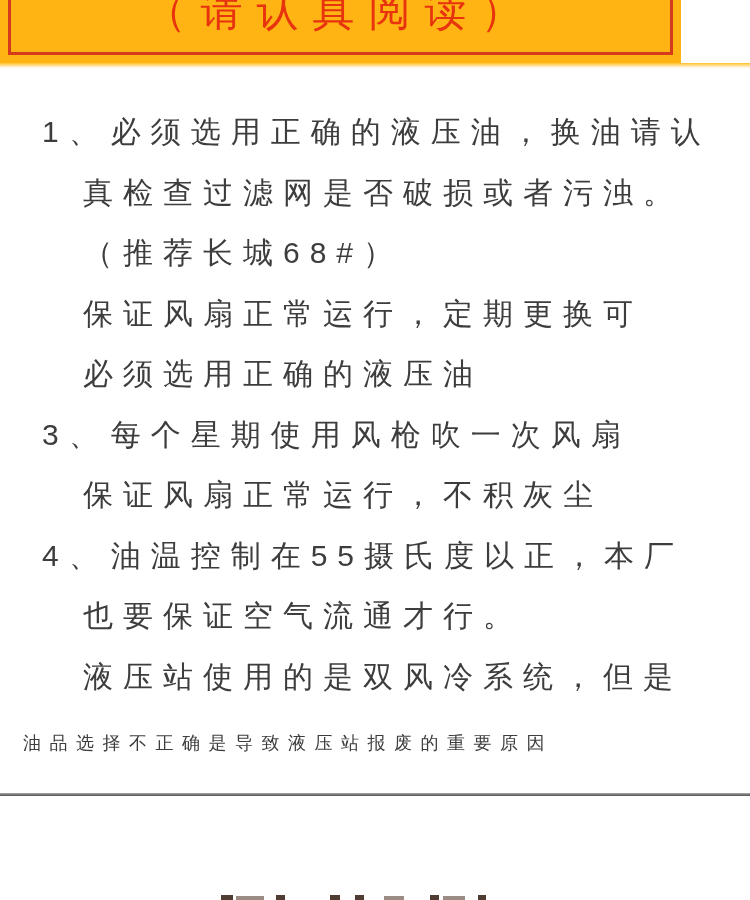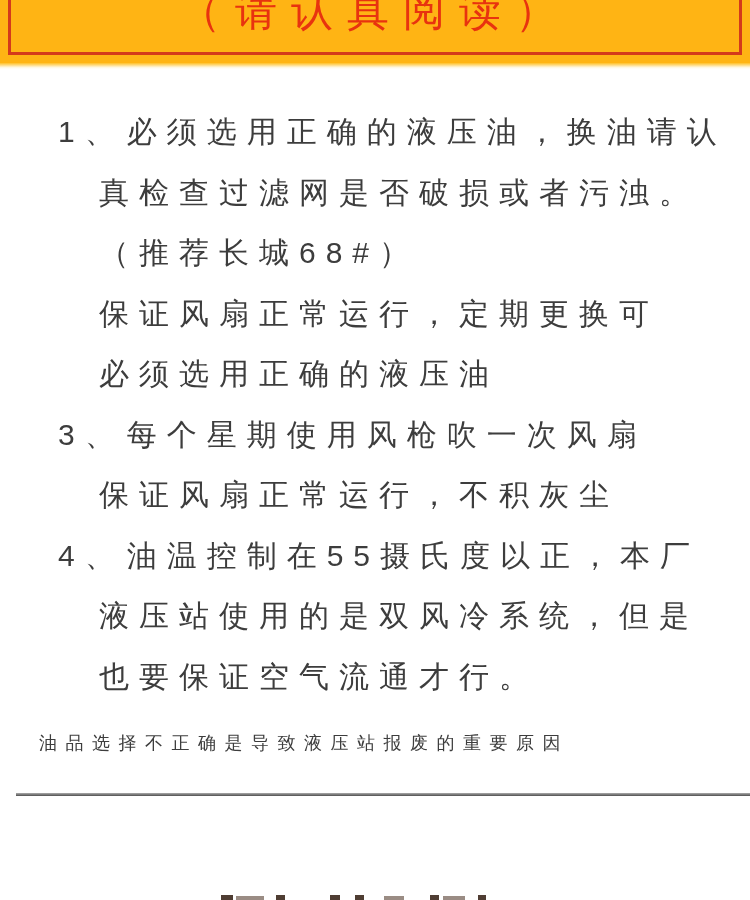--- a/index.html
+++ b/index.html
@@ -8,21 +8,21 @@
     height: 900px;
     background: #ffffff;
     overflow: hidden;
     position: relative;
     font-family: "Liberation Sans", "DejaVu Sans", sans-serif;
   }
 
   
   .banner {
     position: relative;
-    width: 750px;
+    width: 681px;
     height: 63px;
     background: #ffb414;
     overflow: visible;
   }
   .banner-fade {
     width: 750px;
     height: 6px;
     background: linear-gradient(#ffc027, #fff6dd 70%, #ffffff);
   }
   .banner-box {
@@ -45,21 +45,20 @@
     font-weight: 500;
     letter-spacing: 14px;
     color: #e8330f;
     white-space: nowrap;
   }
 
   
   .notice {
     padding-top: 33px;
     color: #3d3d3d;
-    margin-left: 16px;
   }
   .line {
     font-size: 30px;
     line-height: 60.5px;
     letter-spacing: 10px;
     white-space: nowrap;
     padding-left: 83px;
   }
   .line.first {
     padding-left: 42px;
@@ -114,22 +113,22 @@
 <div class="notice">
   <div id="notice-list">
       <div class="line first"><span class="item-number">1、</span>必须选用正确的液压油，换油请认</div>
       <div class="line">真检查过滤网是否破损或者污浊。</div>
       <div class="line">（推荐长城68#）</div>
       <div class="line">保证风扇正常运行，定期更换可</div>
       <div class="line">必须选用正确的液压油</div>
       <div class="line first"><span class="item-number">3、</span>每个星期使用风枪吹一次风扇</div>
       <div class="line">保证风扇正常运行，不积灰尘</div>
       <div class="line first"><span class="item-number">4、</span>油温控制在55摄氏度以正，本厂</div>
+      <div class="line">也要保证空气流通才行。</div>
       <div class="line">液压站使用的是双风冷系统，但是</div>
-      <div class="line">也要保证空气流通才行。</div>
     </div>
   <div class="warning-footer">油品选择不正确是导致液压站报废的重要原因</div>
   <div class="section-divider"></div>
 </div>
 
 <div class="fragments">
   <span class="frag dark" style="left:221px;width:12px"></span>
   <span class="frag lite" style="left:236px;width:28px"></span>
   <span class="frag dark" style="left:276px;width:9px"></span>
   <span class="frag dark" style="left:330px;width:10px"></span>

